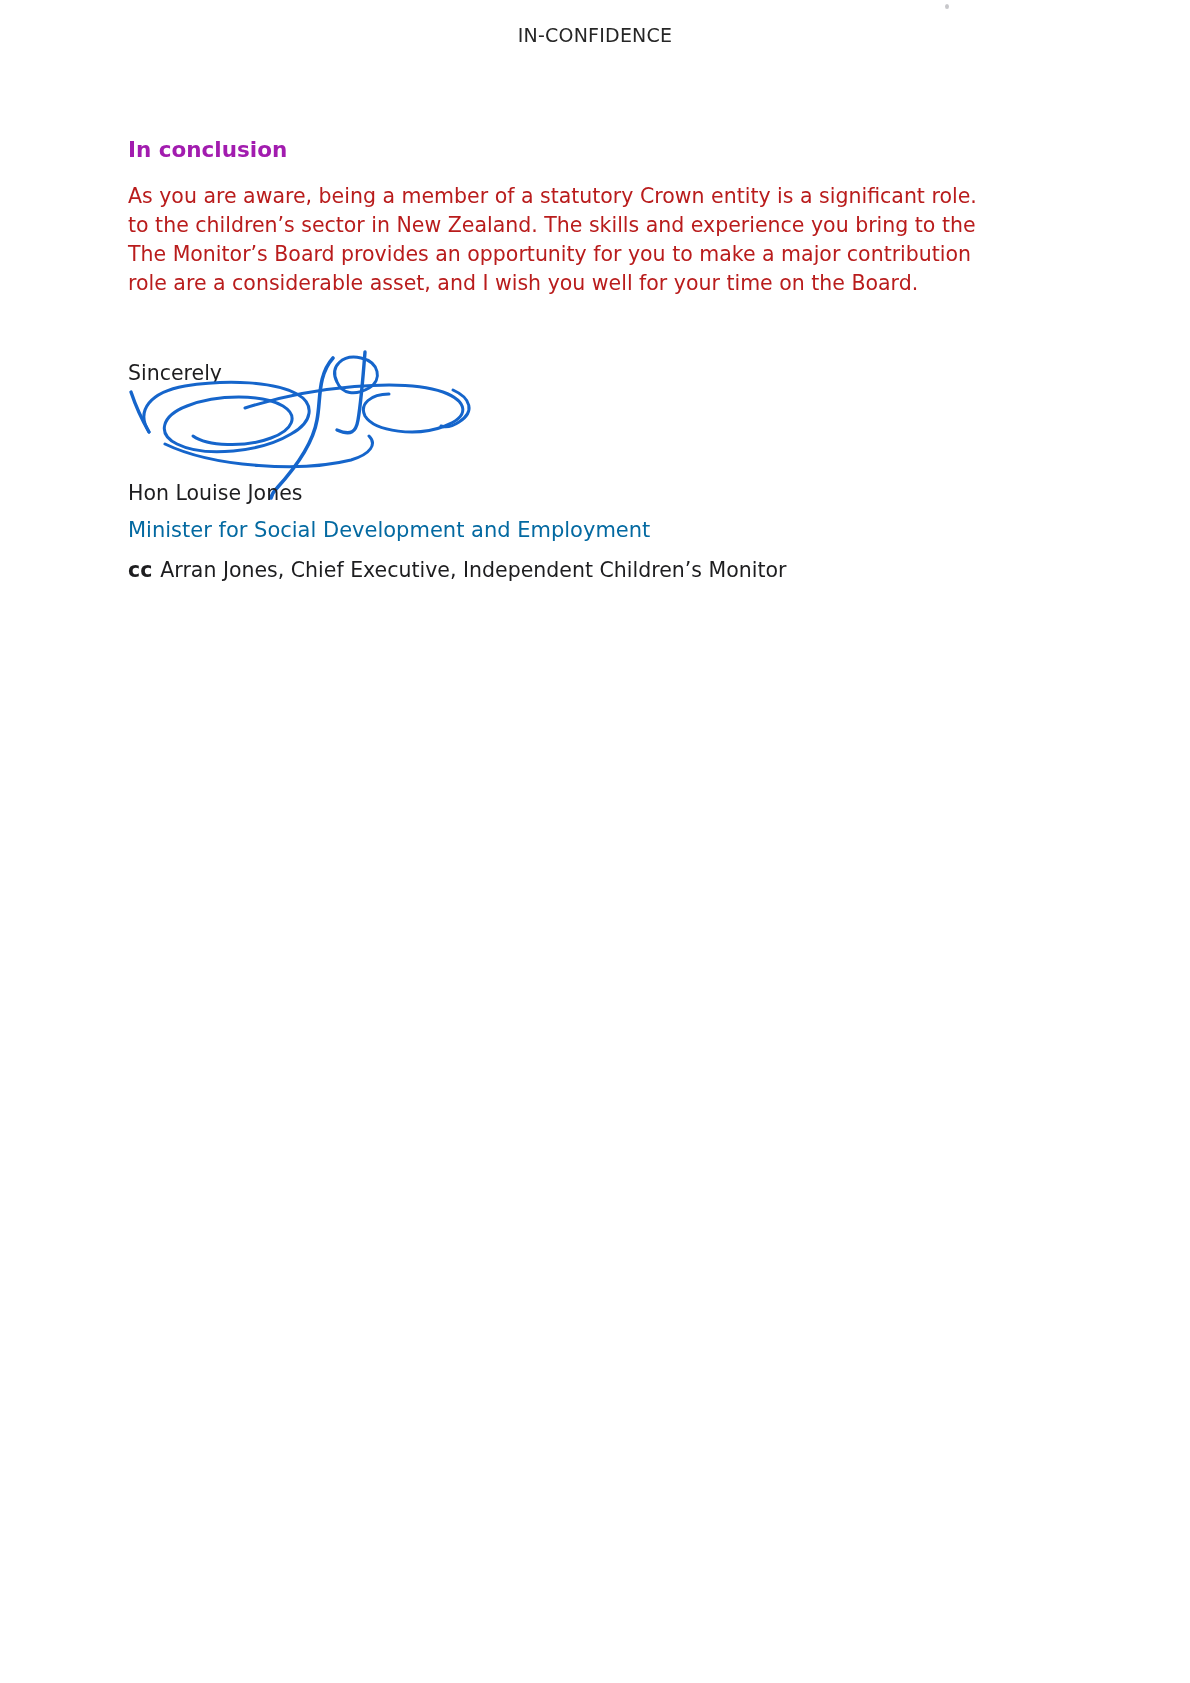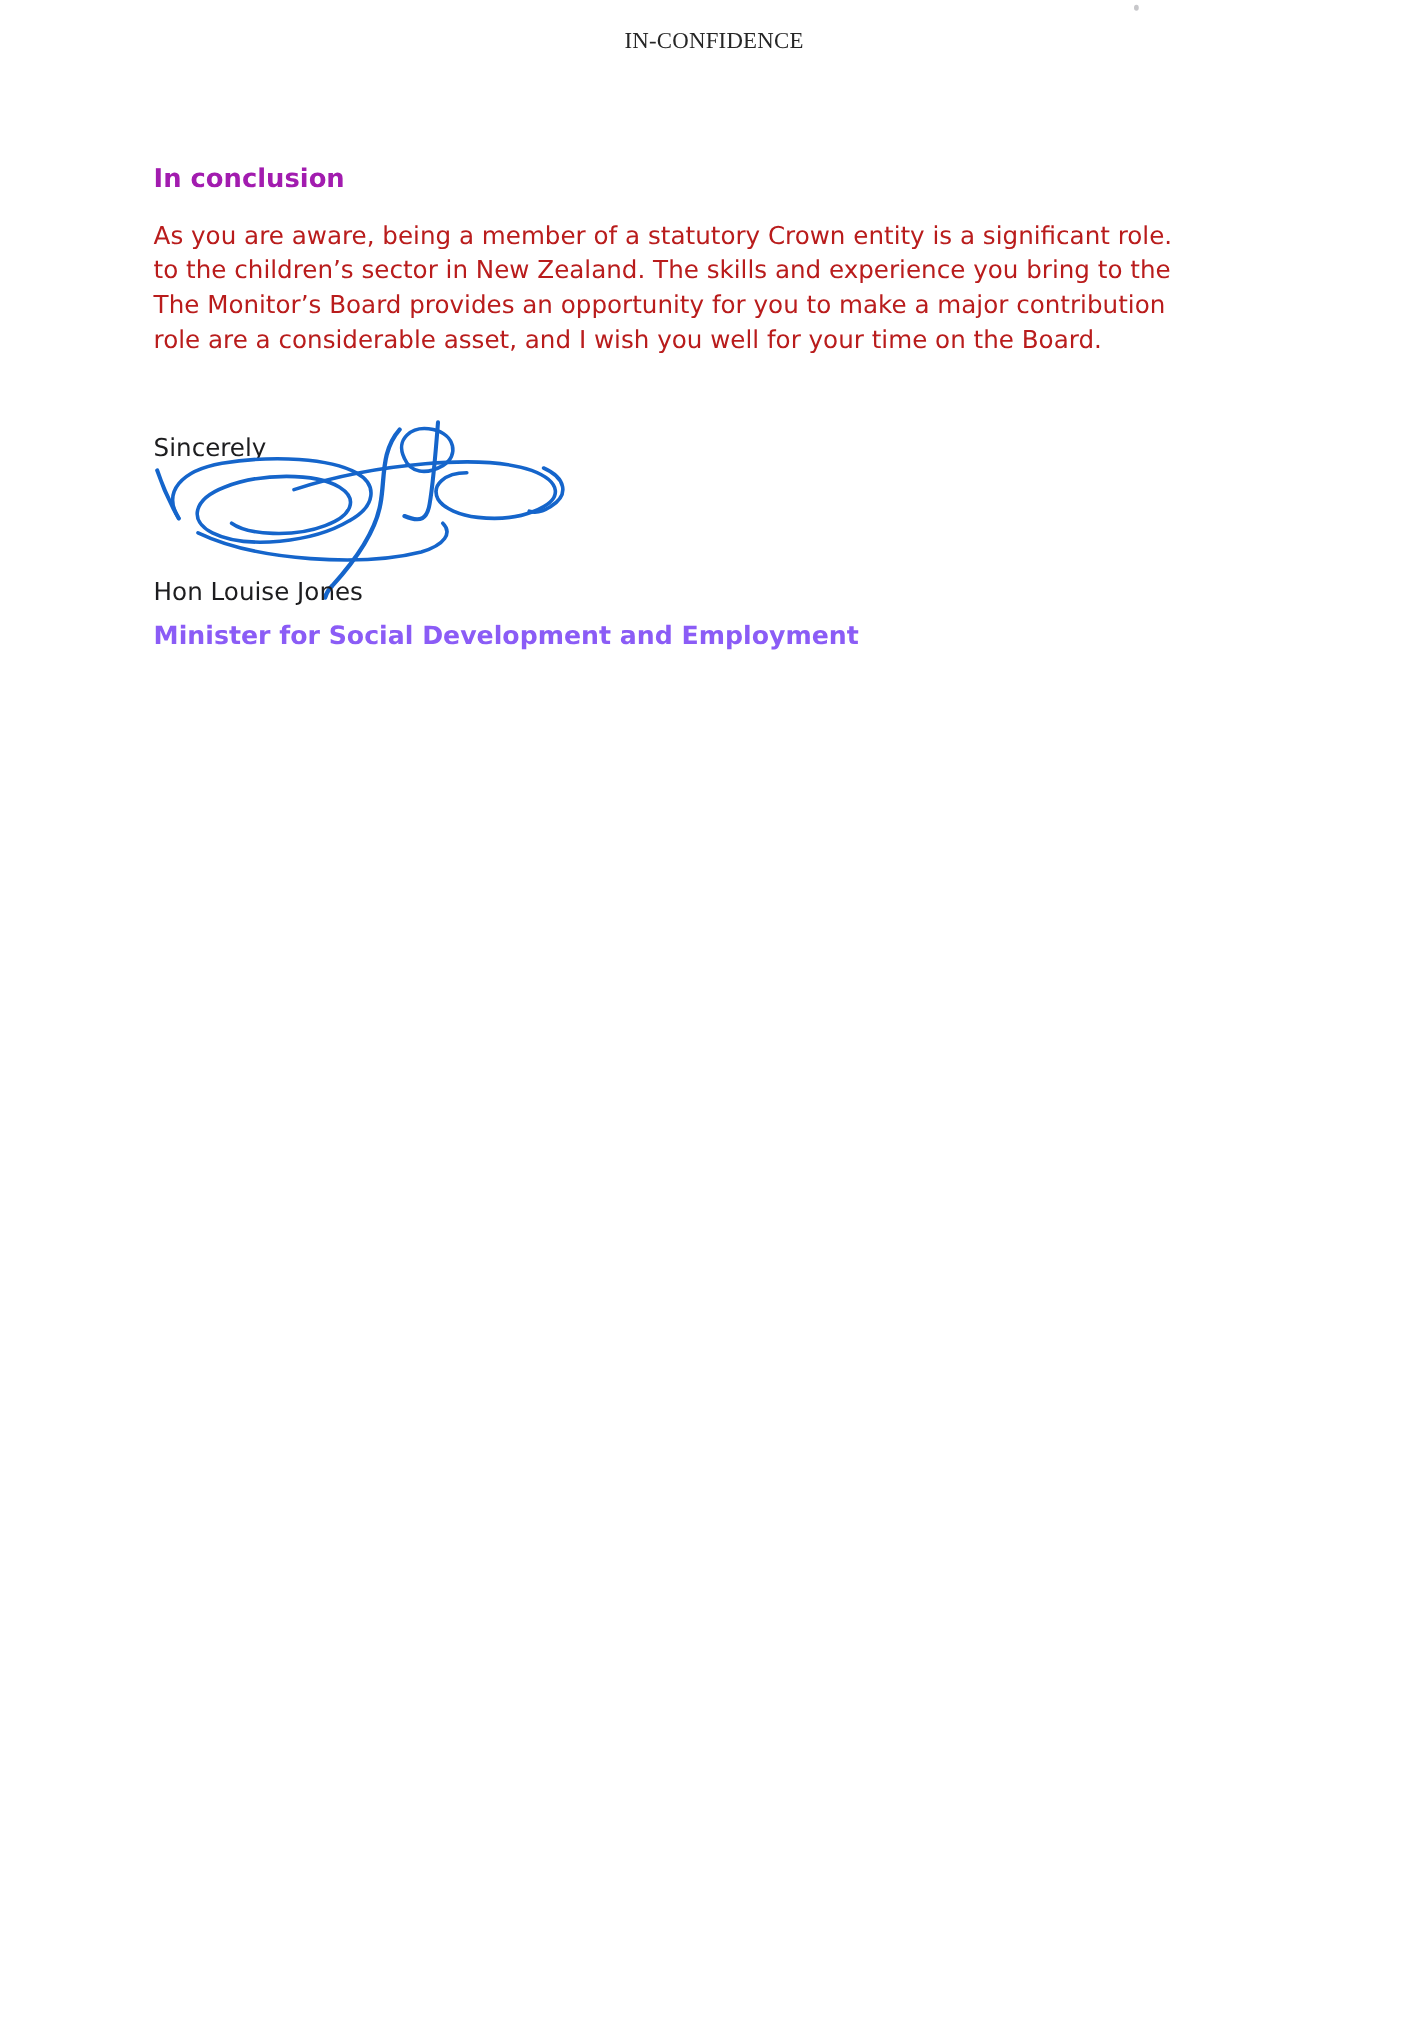--- a/index.html
+++ b/index.html
@@ -18,21 +18,20 @@
   }
   .banner {
     position: absolute;
     top: 24px;
     left: 0;
     width: 100%;
     text-align: center;
     font-size: 19px;
     letter-spacing: 0.2px;
     color: #262626;
-    font-family: Liberation Serif, serif;
   }
   .scan-speck {
     position: absolute;
     top: 4px;
     left: 945px;
     width: 4px;
     height: 5px;
     background: #b9b9bd;
     border-radius: 50%;
     opacity: 0.8;
@@ -74,22 +73,22 @@
     position: absolute;
     top: 481px;
     left: 128px;
     font-size: 20.5px;
   }
   .signatory-title {
     position: absolute;
     top: 518px;
     left: 128px;
     font-size: 21px;
-    font-weight: bold;
-    color: #8b5cf6;
+    font-weight: normal;
+    color: #0369a1;
   }
   .cc-line {
     position: absolute;
     top: 558px;
     left: 128px;
     font-size: 20.5px;
   }
   .cc-label {
     font-weight: bold;
     margin-right: 8px;
@@ -131,14 +130,17 @@
 
     <path stroke-width="3" d="M122,60 C190,38 280,30 320,44 C344,53 348,68 322,78 C294,89 252,84 242,68 C236,56 248,46 266,46"></path>
 
     <path stroke-width="3" d="M330,42 C348,50 352,64 336,74 C330,78 324,80 318,78"></path>
   </svg>
 
   <div class="signatory-name">Hon Louise Jones</div>
 
   <div class="signatory-title">Minister for Social Development and Employment</div>
 
+  <div class="cc-line">
+    <span class="cc-label">cc</span><span>Arran Jones, Chief Executive, Independent Children’s Monitor</span>
+  </div>
 
 </div>
 
 </body></html>

